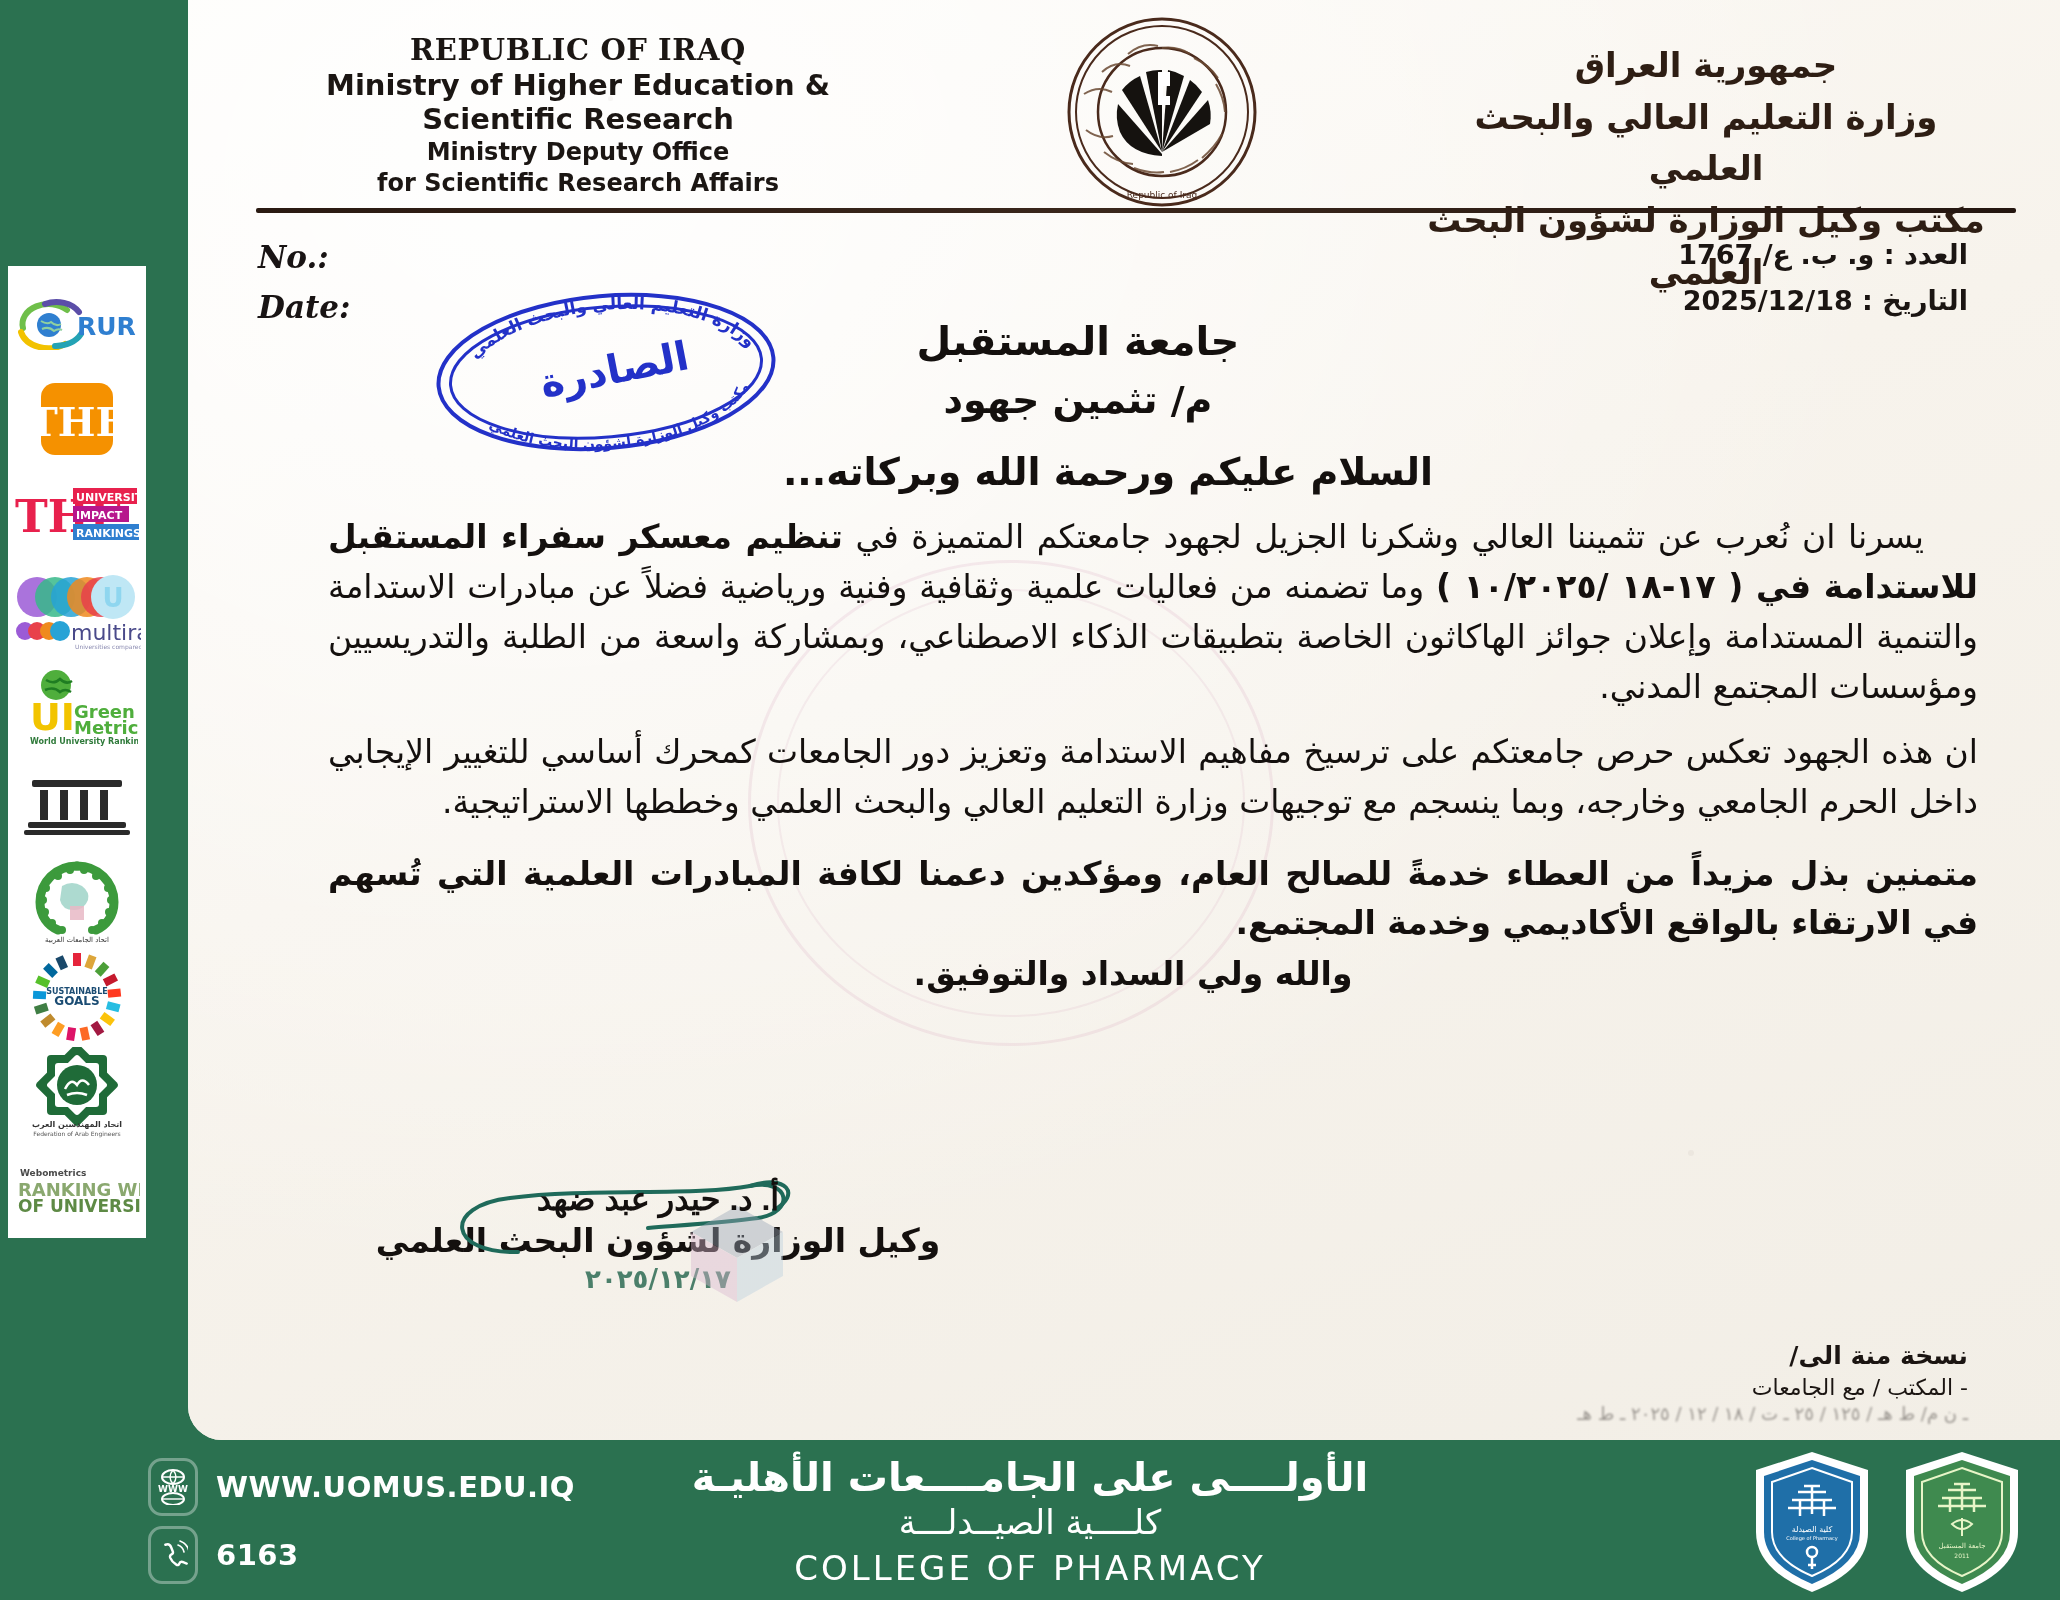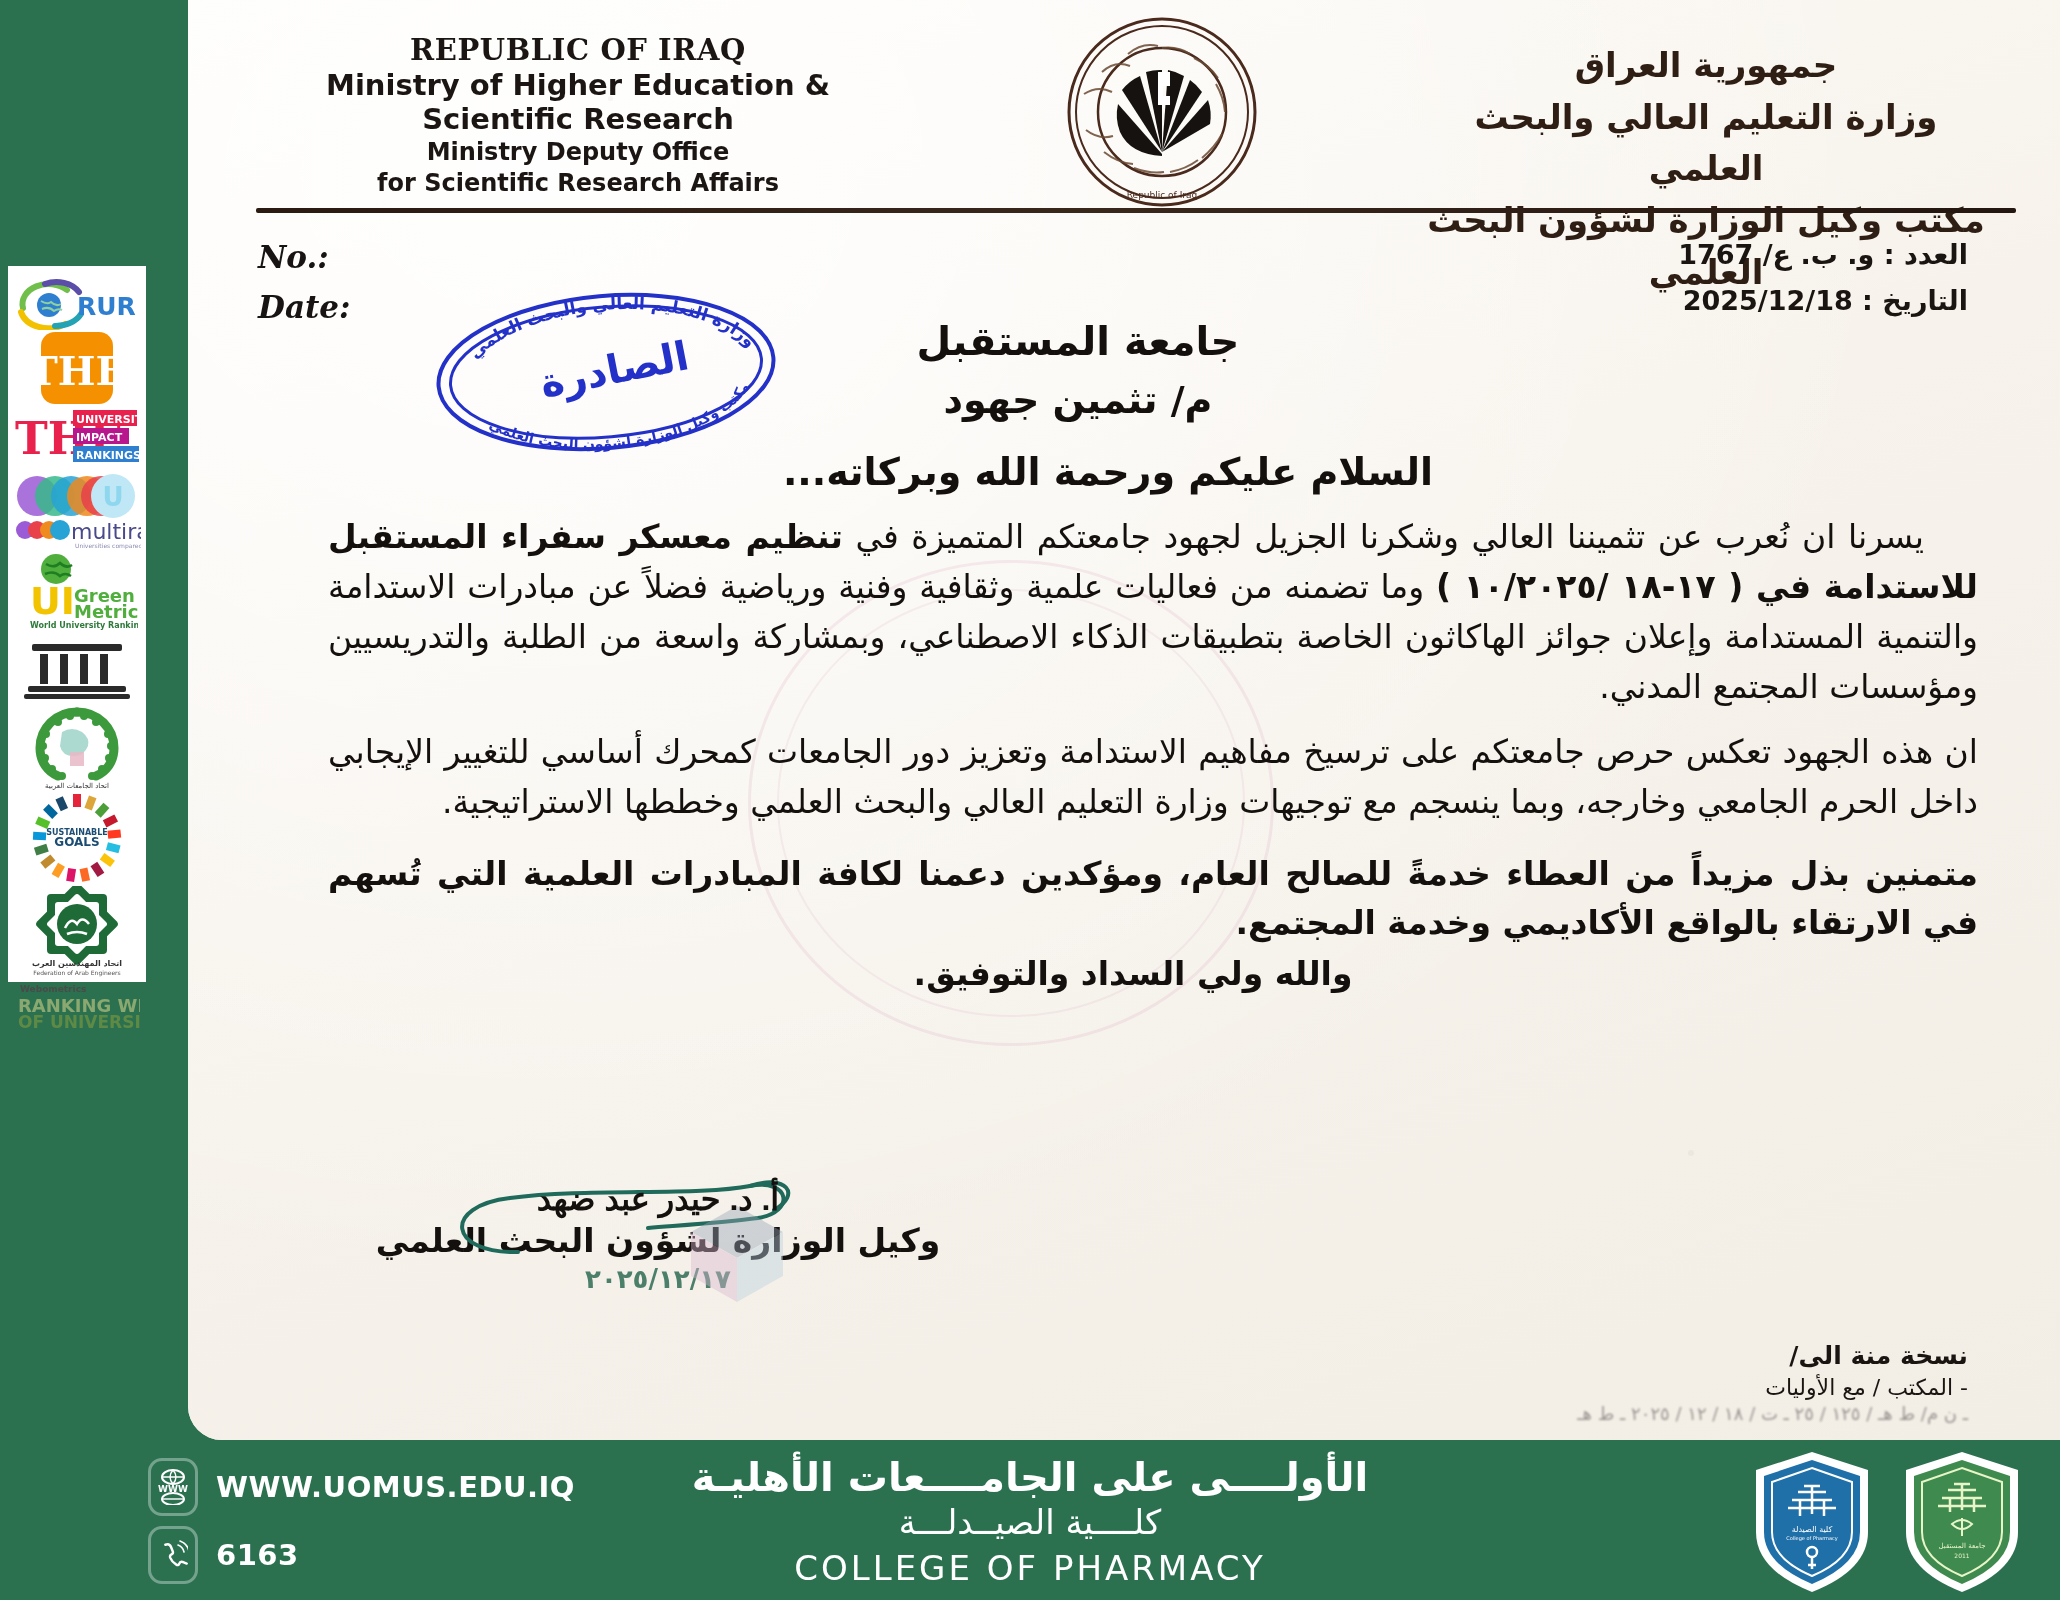--- a/index.html
+++ b/index.html
@@ -23,21 +23,21 @@
     width: 152px; height: 1600px;
     background: #2b7150;
   }
 
   
   .logo-strip {
     position: absolute;
     left: 8px;
     top: 266px;
     width: 138px;
-    height: 716px;
+    height: 972px;
     background: #ffffff;
     display: flex;
     flex-direction: column;
     align-items: center;
     justify-content: flex-start;
     padding-top: 8px;
     box-sizing: border-box;
   }
   .logo-cell {
     width: 128px;
@@ -678,21 +678,21 @@
         <polygon points="8,32 54,58 54,102 8,76" fill="#d9b7cf"></polygon>
         <polygon points="100,32 54,58 54,102 100,76" fill="#bcd0df"></polygon>
       </svg>
       <div class="sig-name">أ. د. حيدر عبد ضهد</div>
       <div class="sig-title">وكيل الوزارة لشؤون البحث العلمي</div>
       <div class="sig-date">٢٠٢٥/١٢/١٧</div>
     </div>
 
     <div class="cc">
       <div class="t1">نسخة منة الى/</div>
-      <div class="t2">- المكتب / مع الأوليات</div>
+      <div class="t2">- المكتب / مع الجامعات</div>
       <div class="t3">ـ ن م/ ط هـ / ١٢٥ / ٢٥ ـ ت / ١٨ / ١٢ / ٢٠٢٥ ـ ط هـ</div>
     </div>
   </div>
 
   <div class="footer">
 
     <div class="footer-contacts">
       <div class="contact-row">
         <span class="contact-badge">
           <svg width="30" height="36" viewBox="0 0 30 36">

